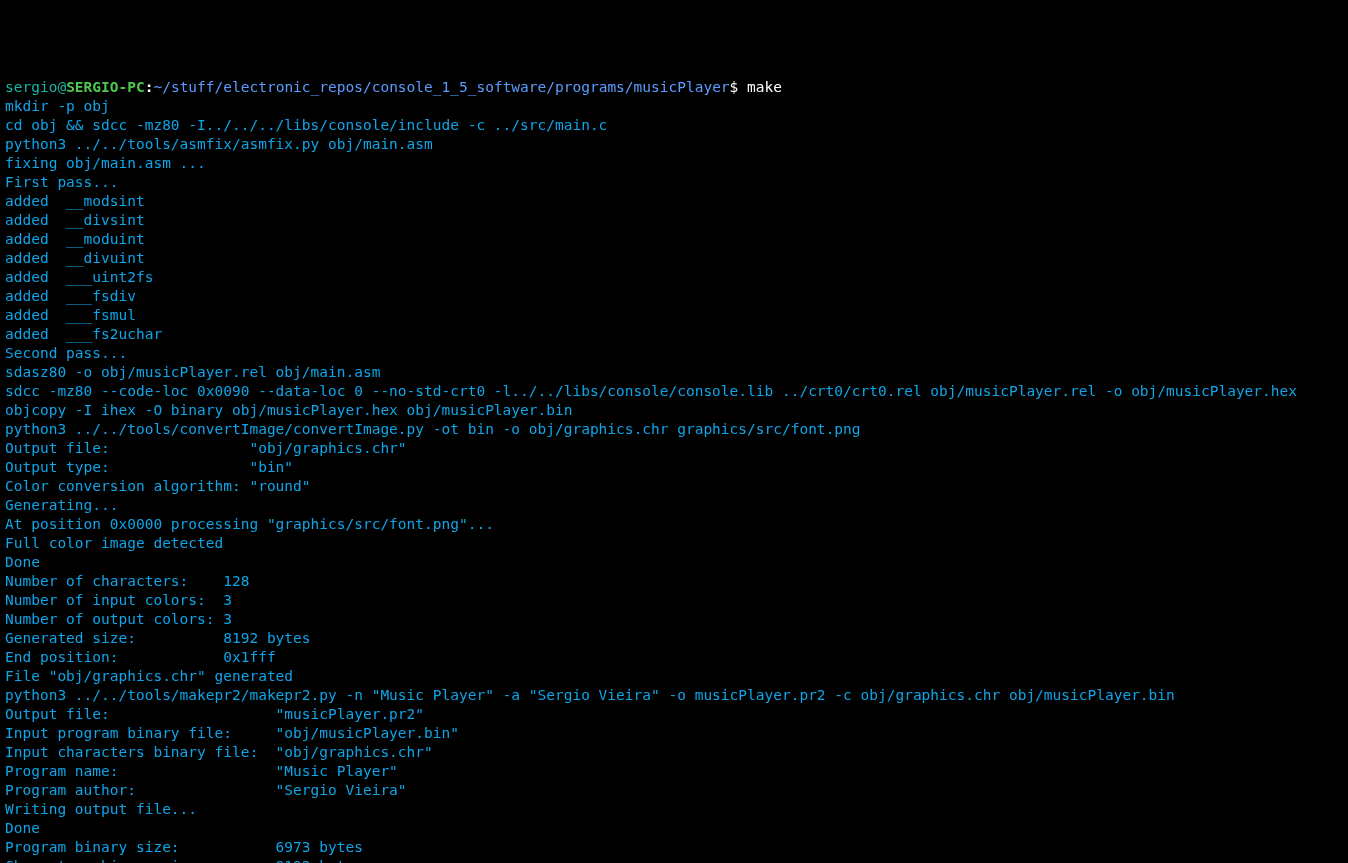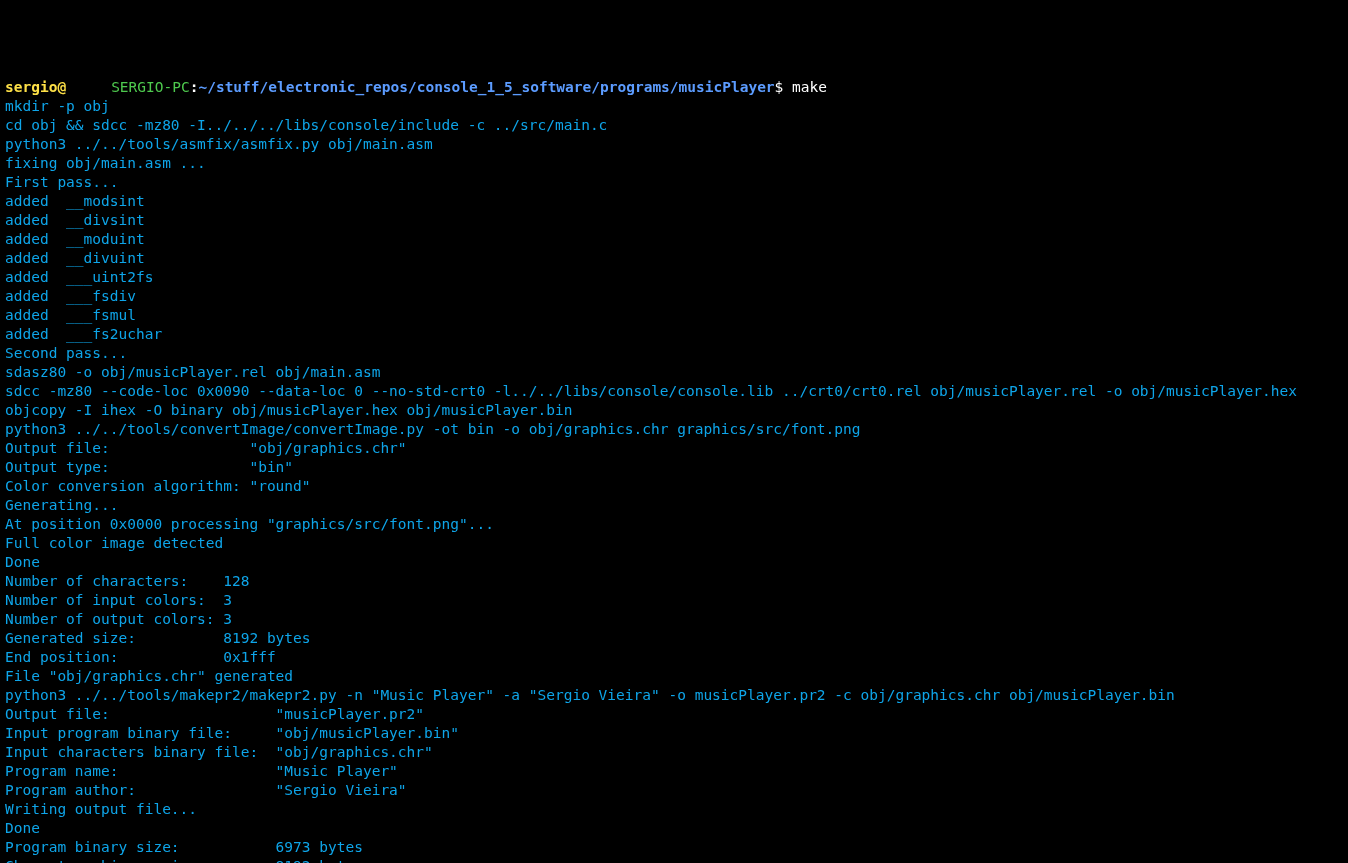--- a/index.html
+++ b/index.html
@@ -6,24 +6,24 @@
     body {
       background: #000000;
       color: #ffffff;
       font-family: "DejaVu Sans Mono", "Liberation Mono", Consolas, monospace;
       font-size: 14.5px;
       line-height: 19px;
       padding: 2px 5px;
       white-space: pre;
       overflow-x: auto;
     }
-    .user { color: #fde047; font-weight: bold; }
-    .host { color: #4ec94e; font-weight: normal; padding-left: 45px; }
+    .user { color: #14b8a6; font-weight: normal; }
+    .host { color: #4ec94e; font-weight: bold; }
     .colon { color: #ffffff; font-weight: bold; }
-    .path { color: #5c9cff; font-weight: bold; }
+    .path { color: #5c9cff; font-weight: normal; }
     .dollar { color: #ffffff; }
     .cmd { color: #ffffff; }
     .out { color: #0ea5e9; }
     .line { display: block; }
   </style>
 </head>
 <body>
 
 
 

